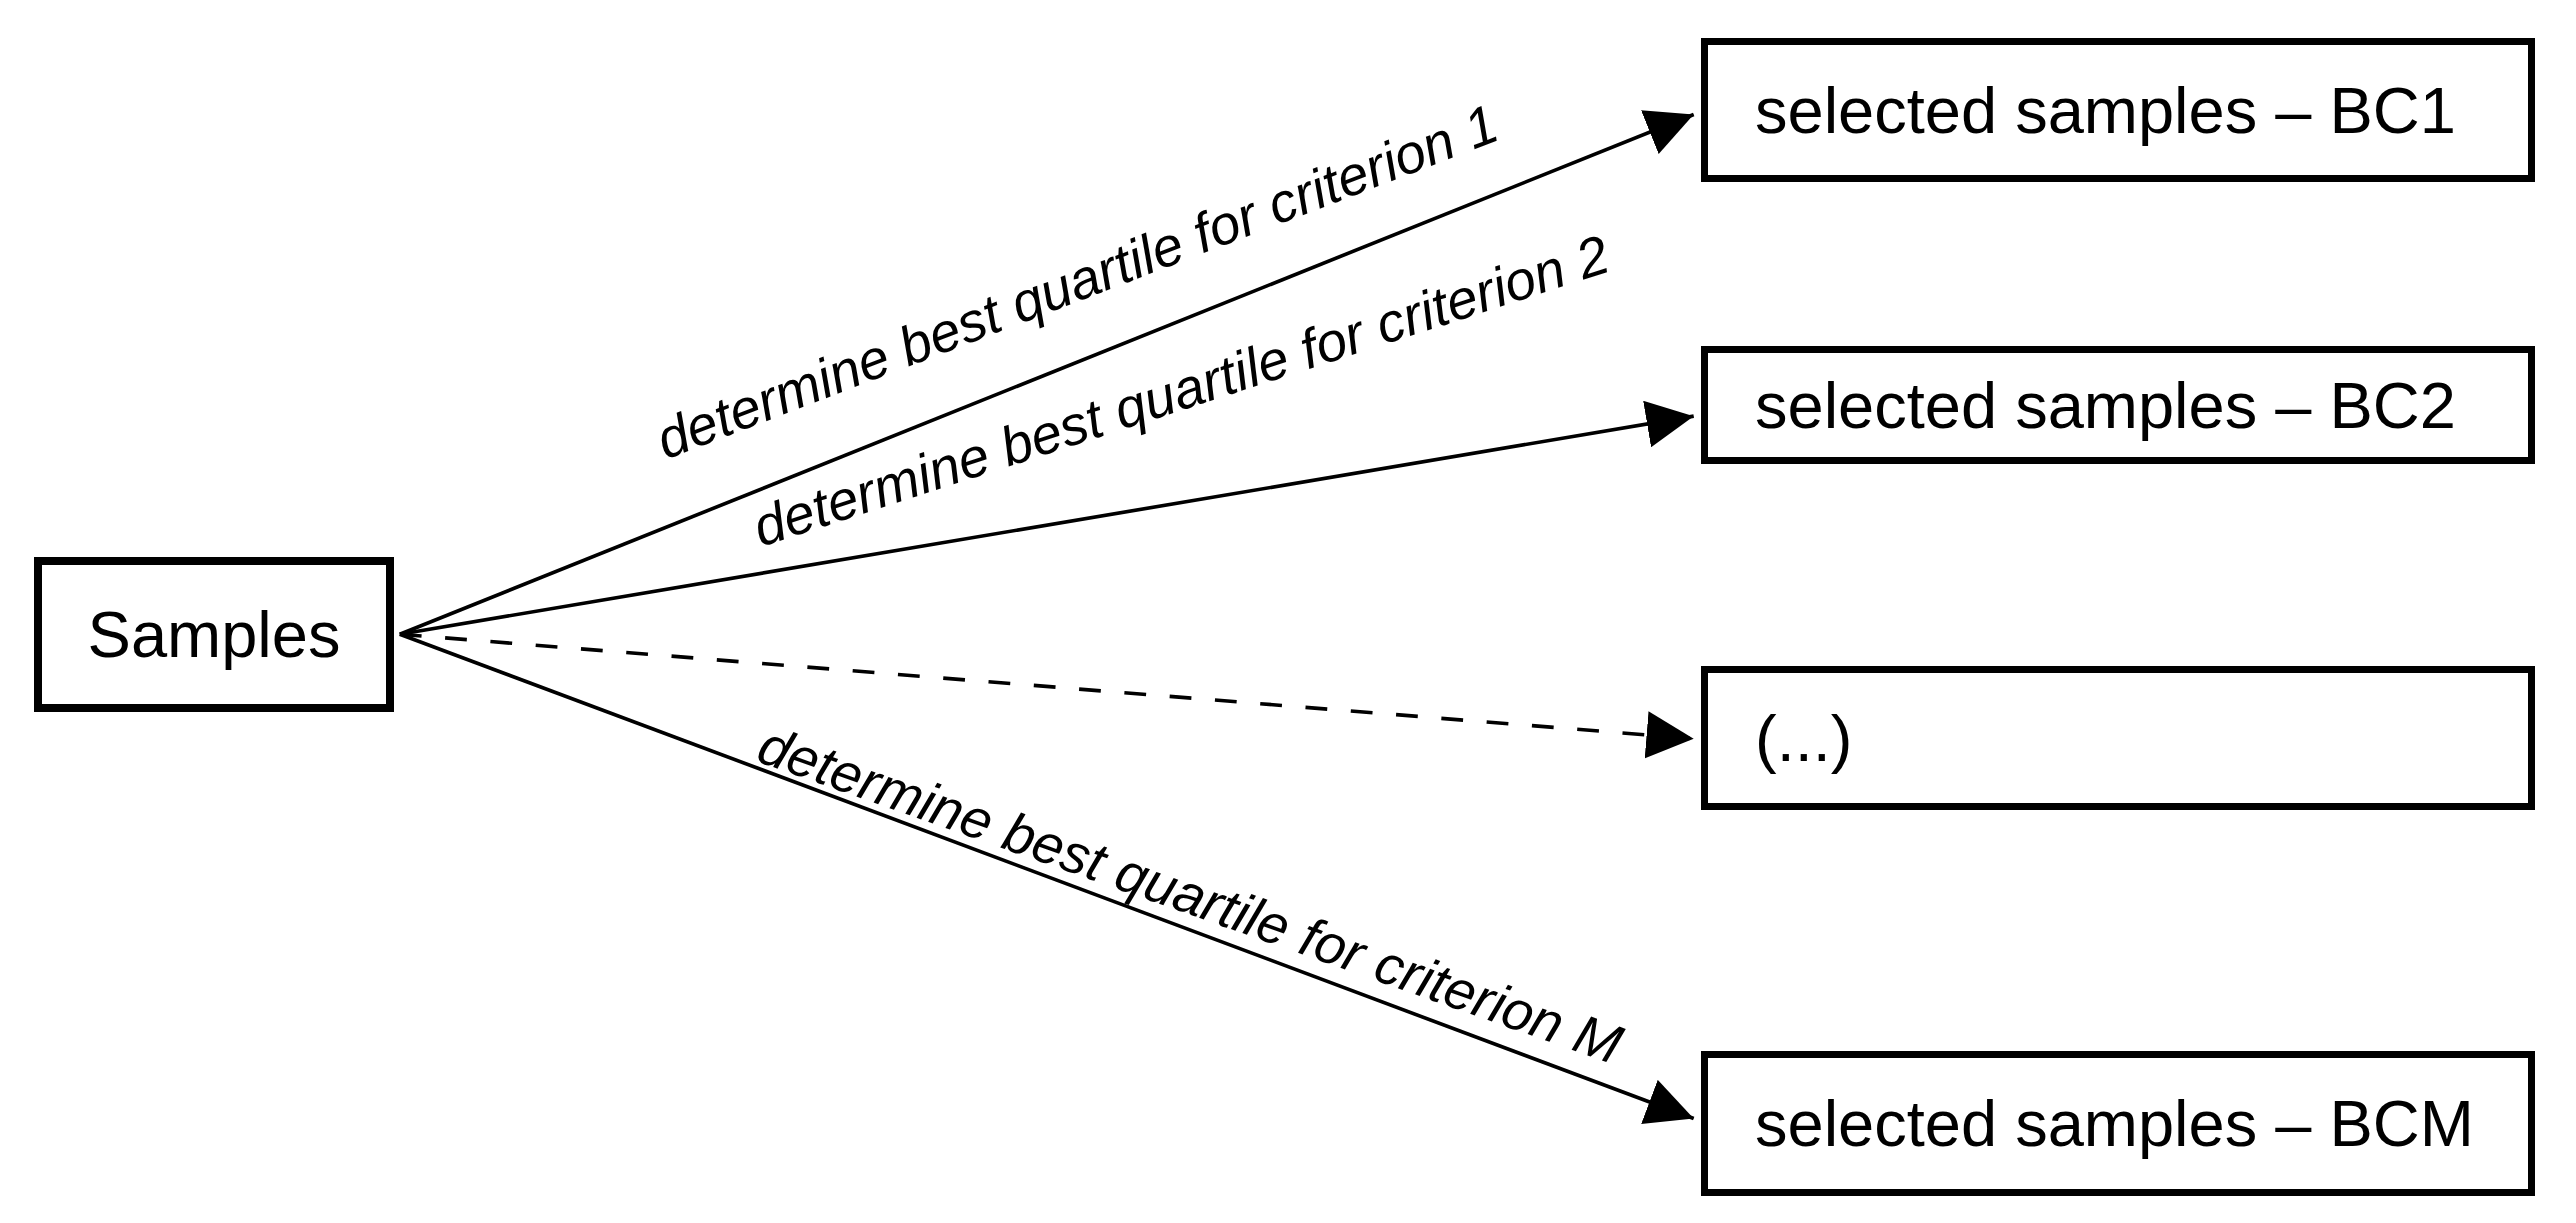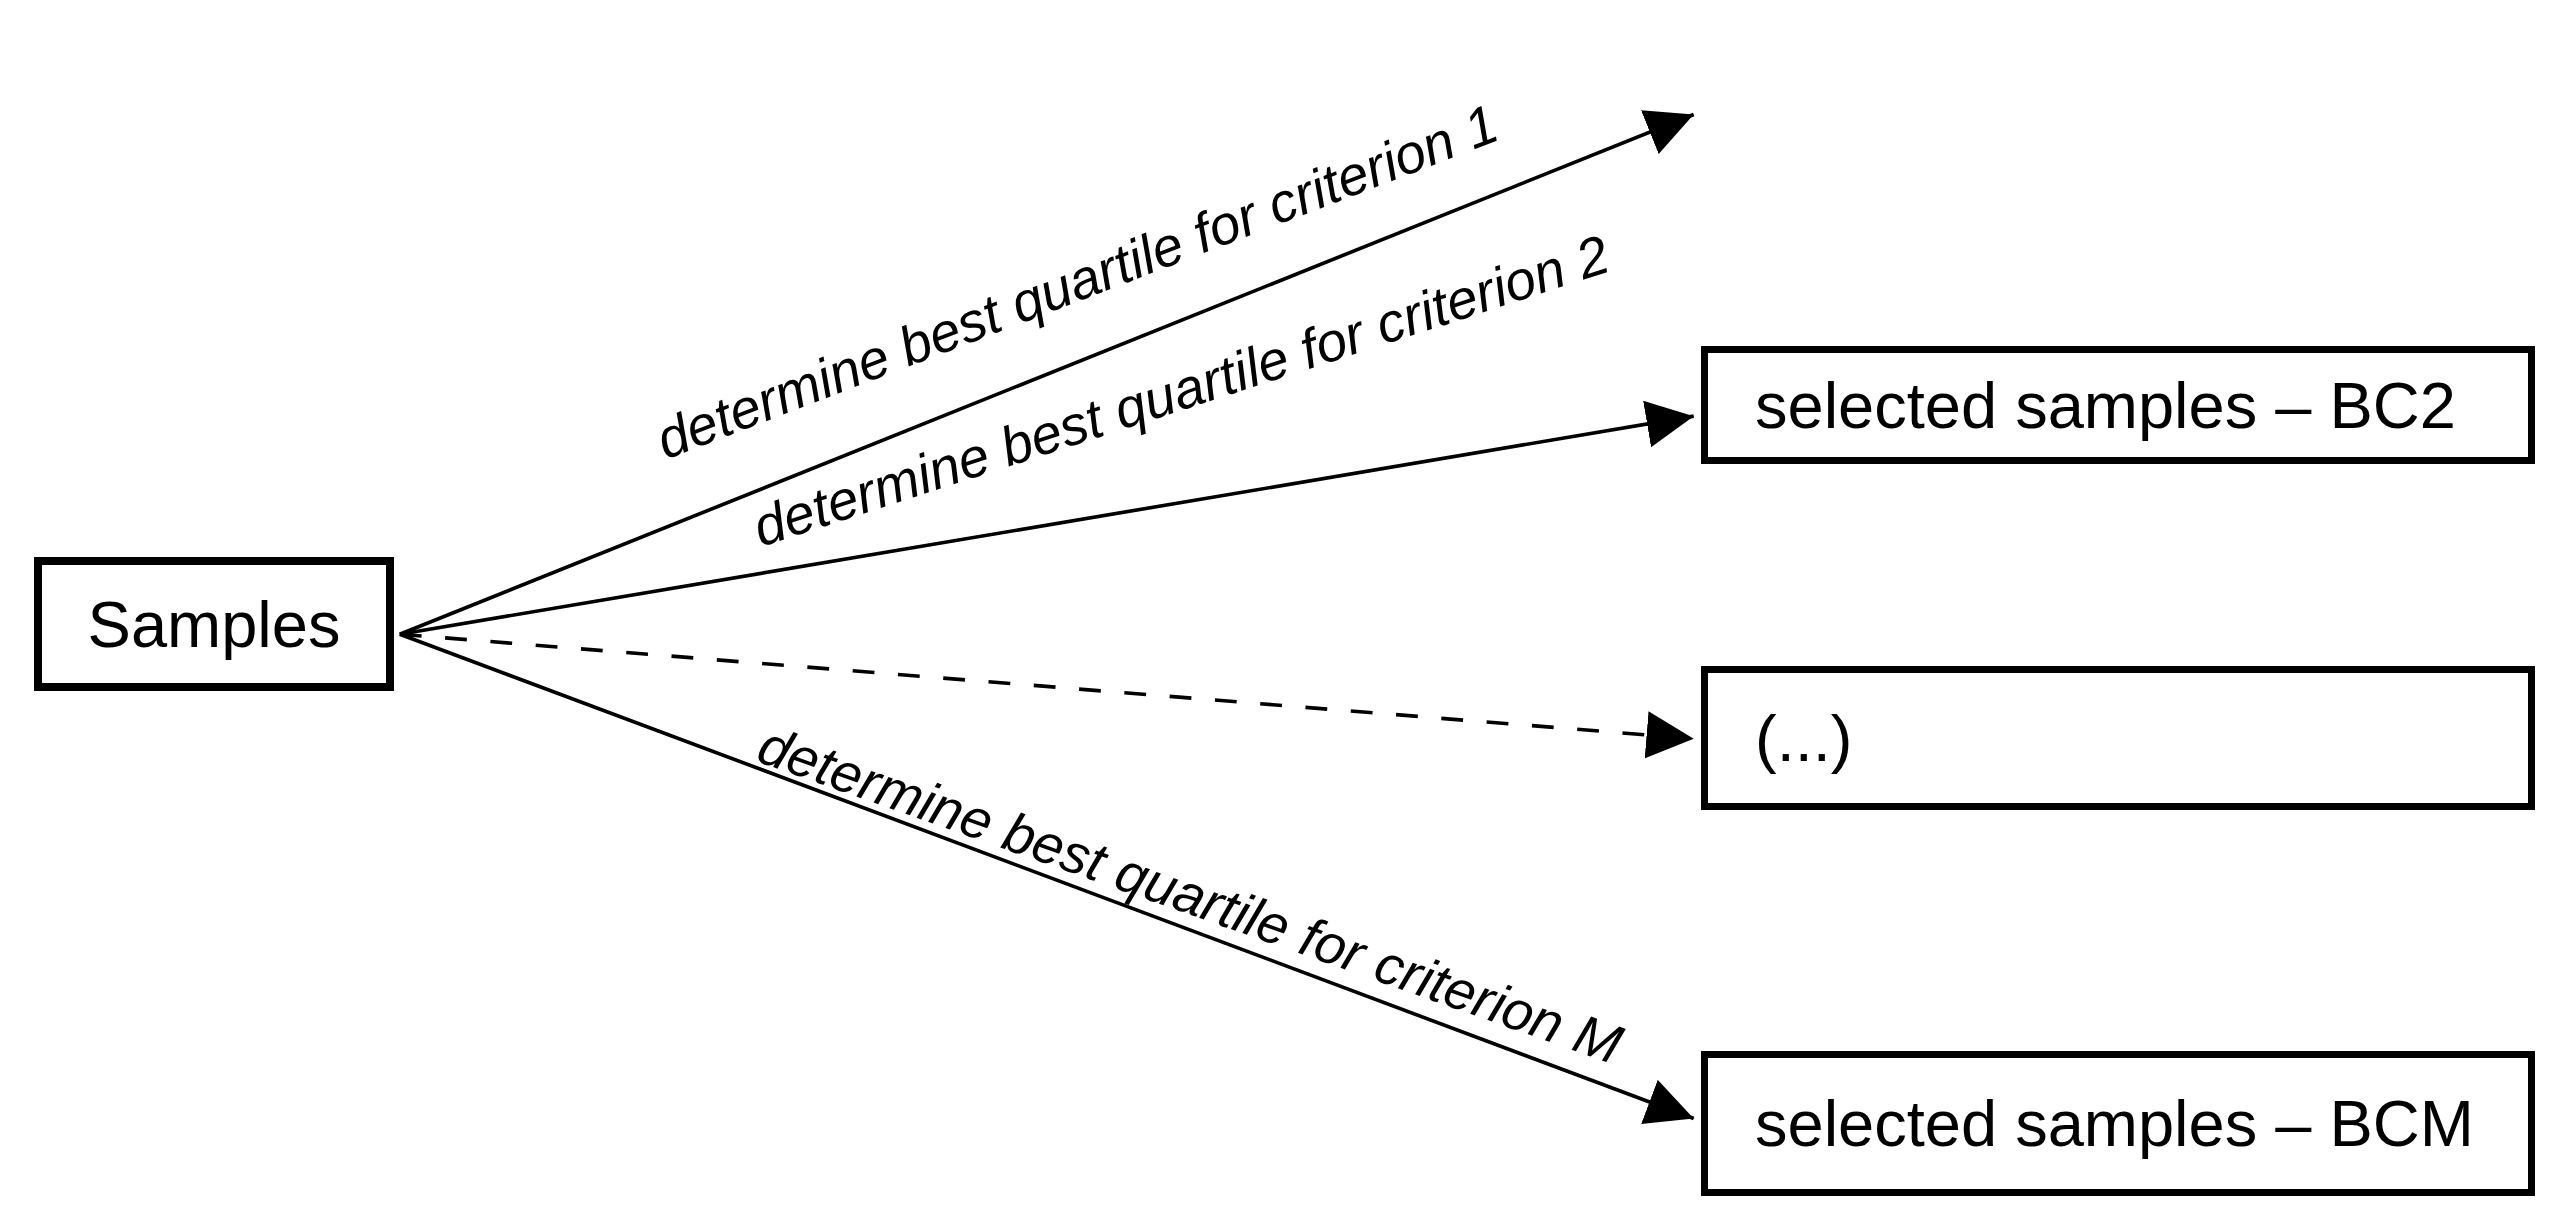--- a/index.html
+++ b/index.html
@@ -40,21 +40,21 @@
     display: flex;
     align-items: center;
     font-size: 65px;
     line-height: 1;
     white-space: nowrap;
   }
   .node.source {
     left: 34px;
     top: 557px;
     width: 360px;
-    height: 134px;
+    height: 155px;
     border-width: 8.2px;
     justify-content: center;
   }
   .node.target {
     left: 1701px;
     width: 834px;
     height: 144px;
     justify-content: flex-start;
     padding-left: 47px;
   }
@@ -100,20 +100,23 @@
     <line class="edge-line" x1="440" y1="698" x2="1864" y2="126" marker-end="url(#ah)"></line>
     <line class="edge-line" x1="440" y1="698" x2="1864" y2="458" marker-end="url(#ah)"></line>
     <line class="edge-line dashed" x1="440" y1="698" x2="1864" y2="813" marker-end="url(#ah)"></line>
     <line class="edge-line" x1="440" y1="698" x2="1864" y2="1231" marker-end="url(#ah)"></line>
   </svg>
 
   <div class="node source">
     <span>Samples</span>
   </div>
 
+  <div class="node target t1">
+    <span>selected samples – BC1</span>
+  </div>
 
   <div class="node target t2">
     <span>selected samples – BC2</span>
   </div>
 
   <div class="node target t3">
     <span>(...)</span>
   </div>
 
   <div class="node target t4">

